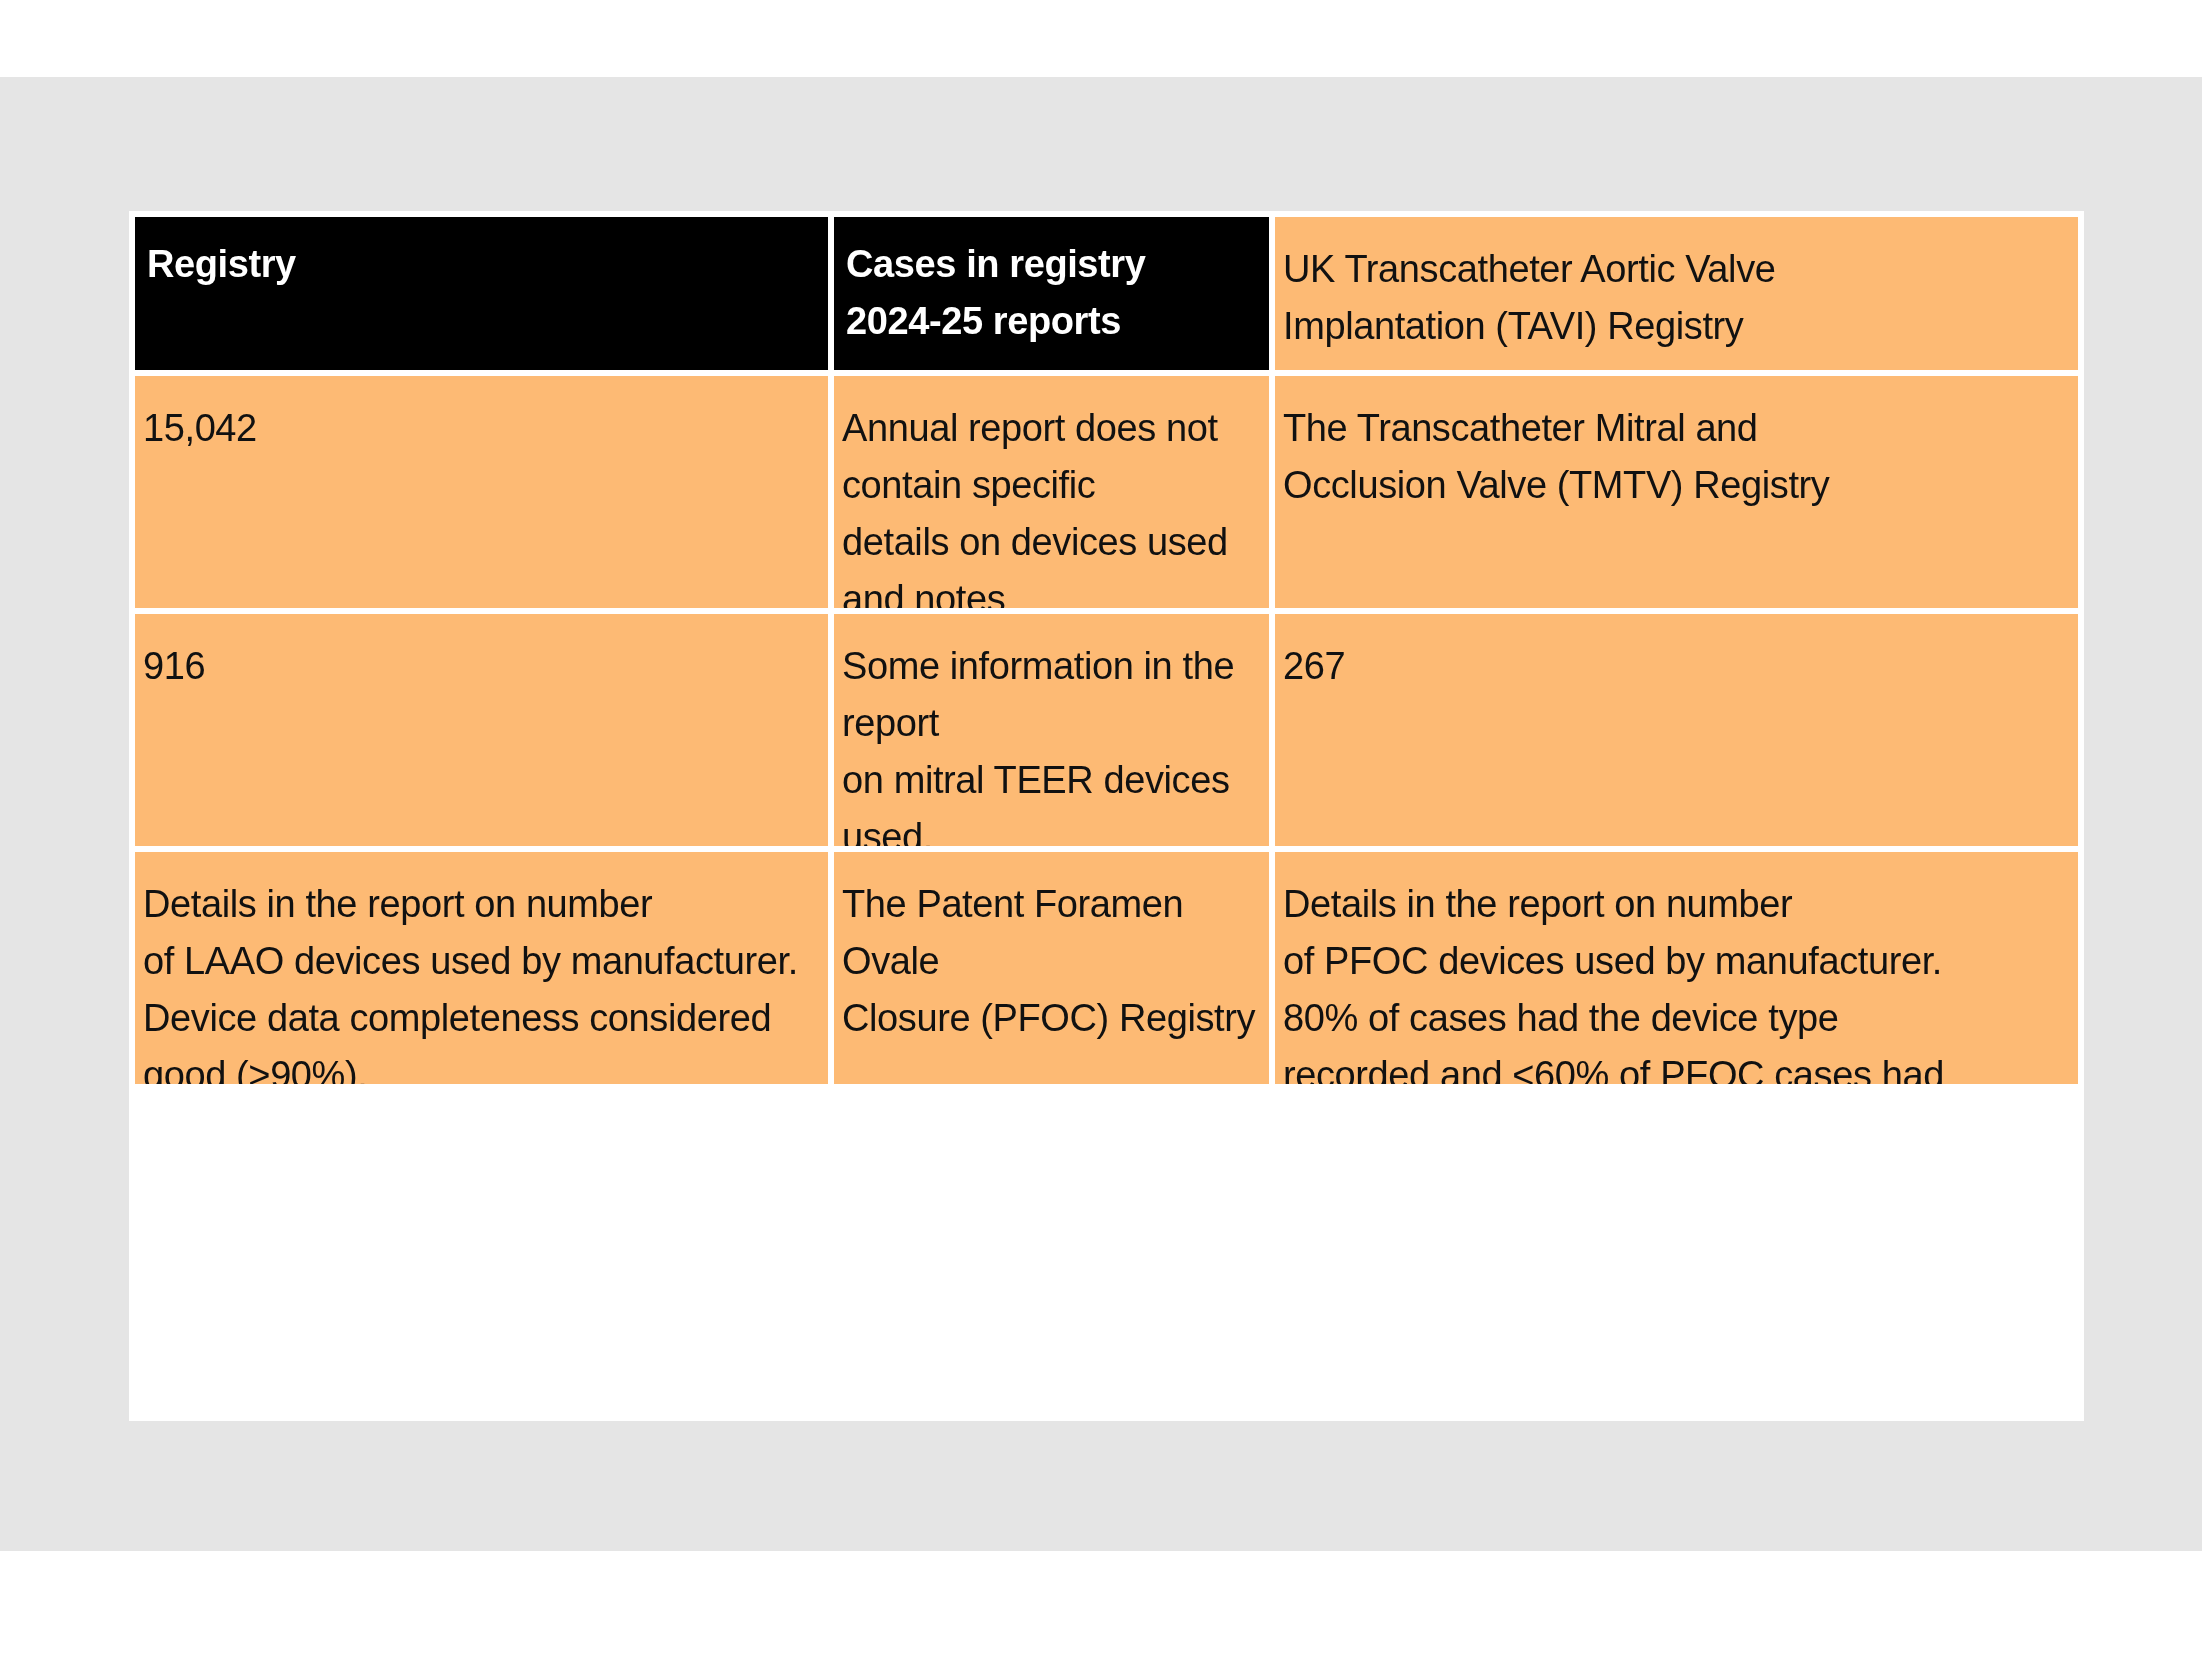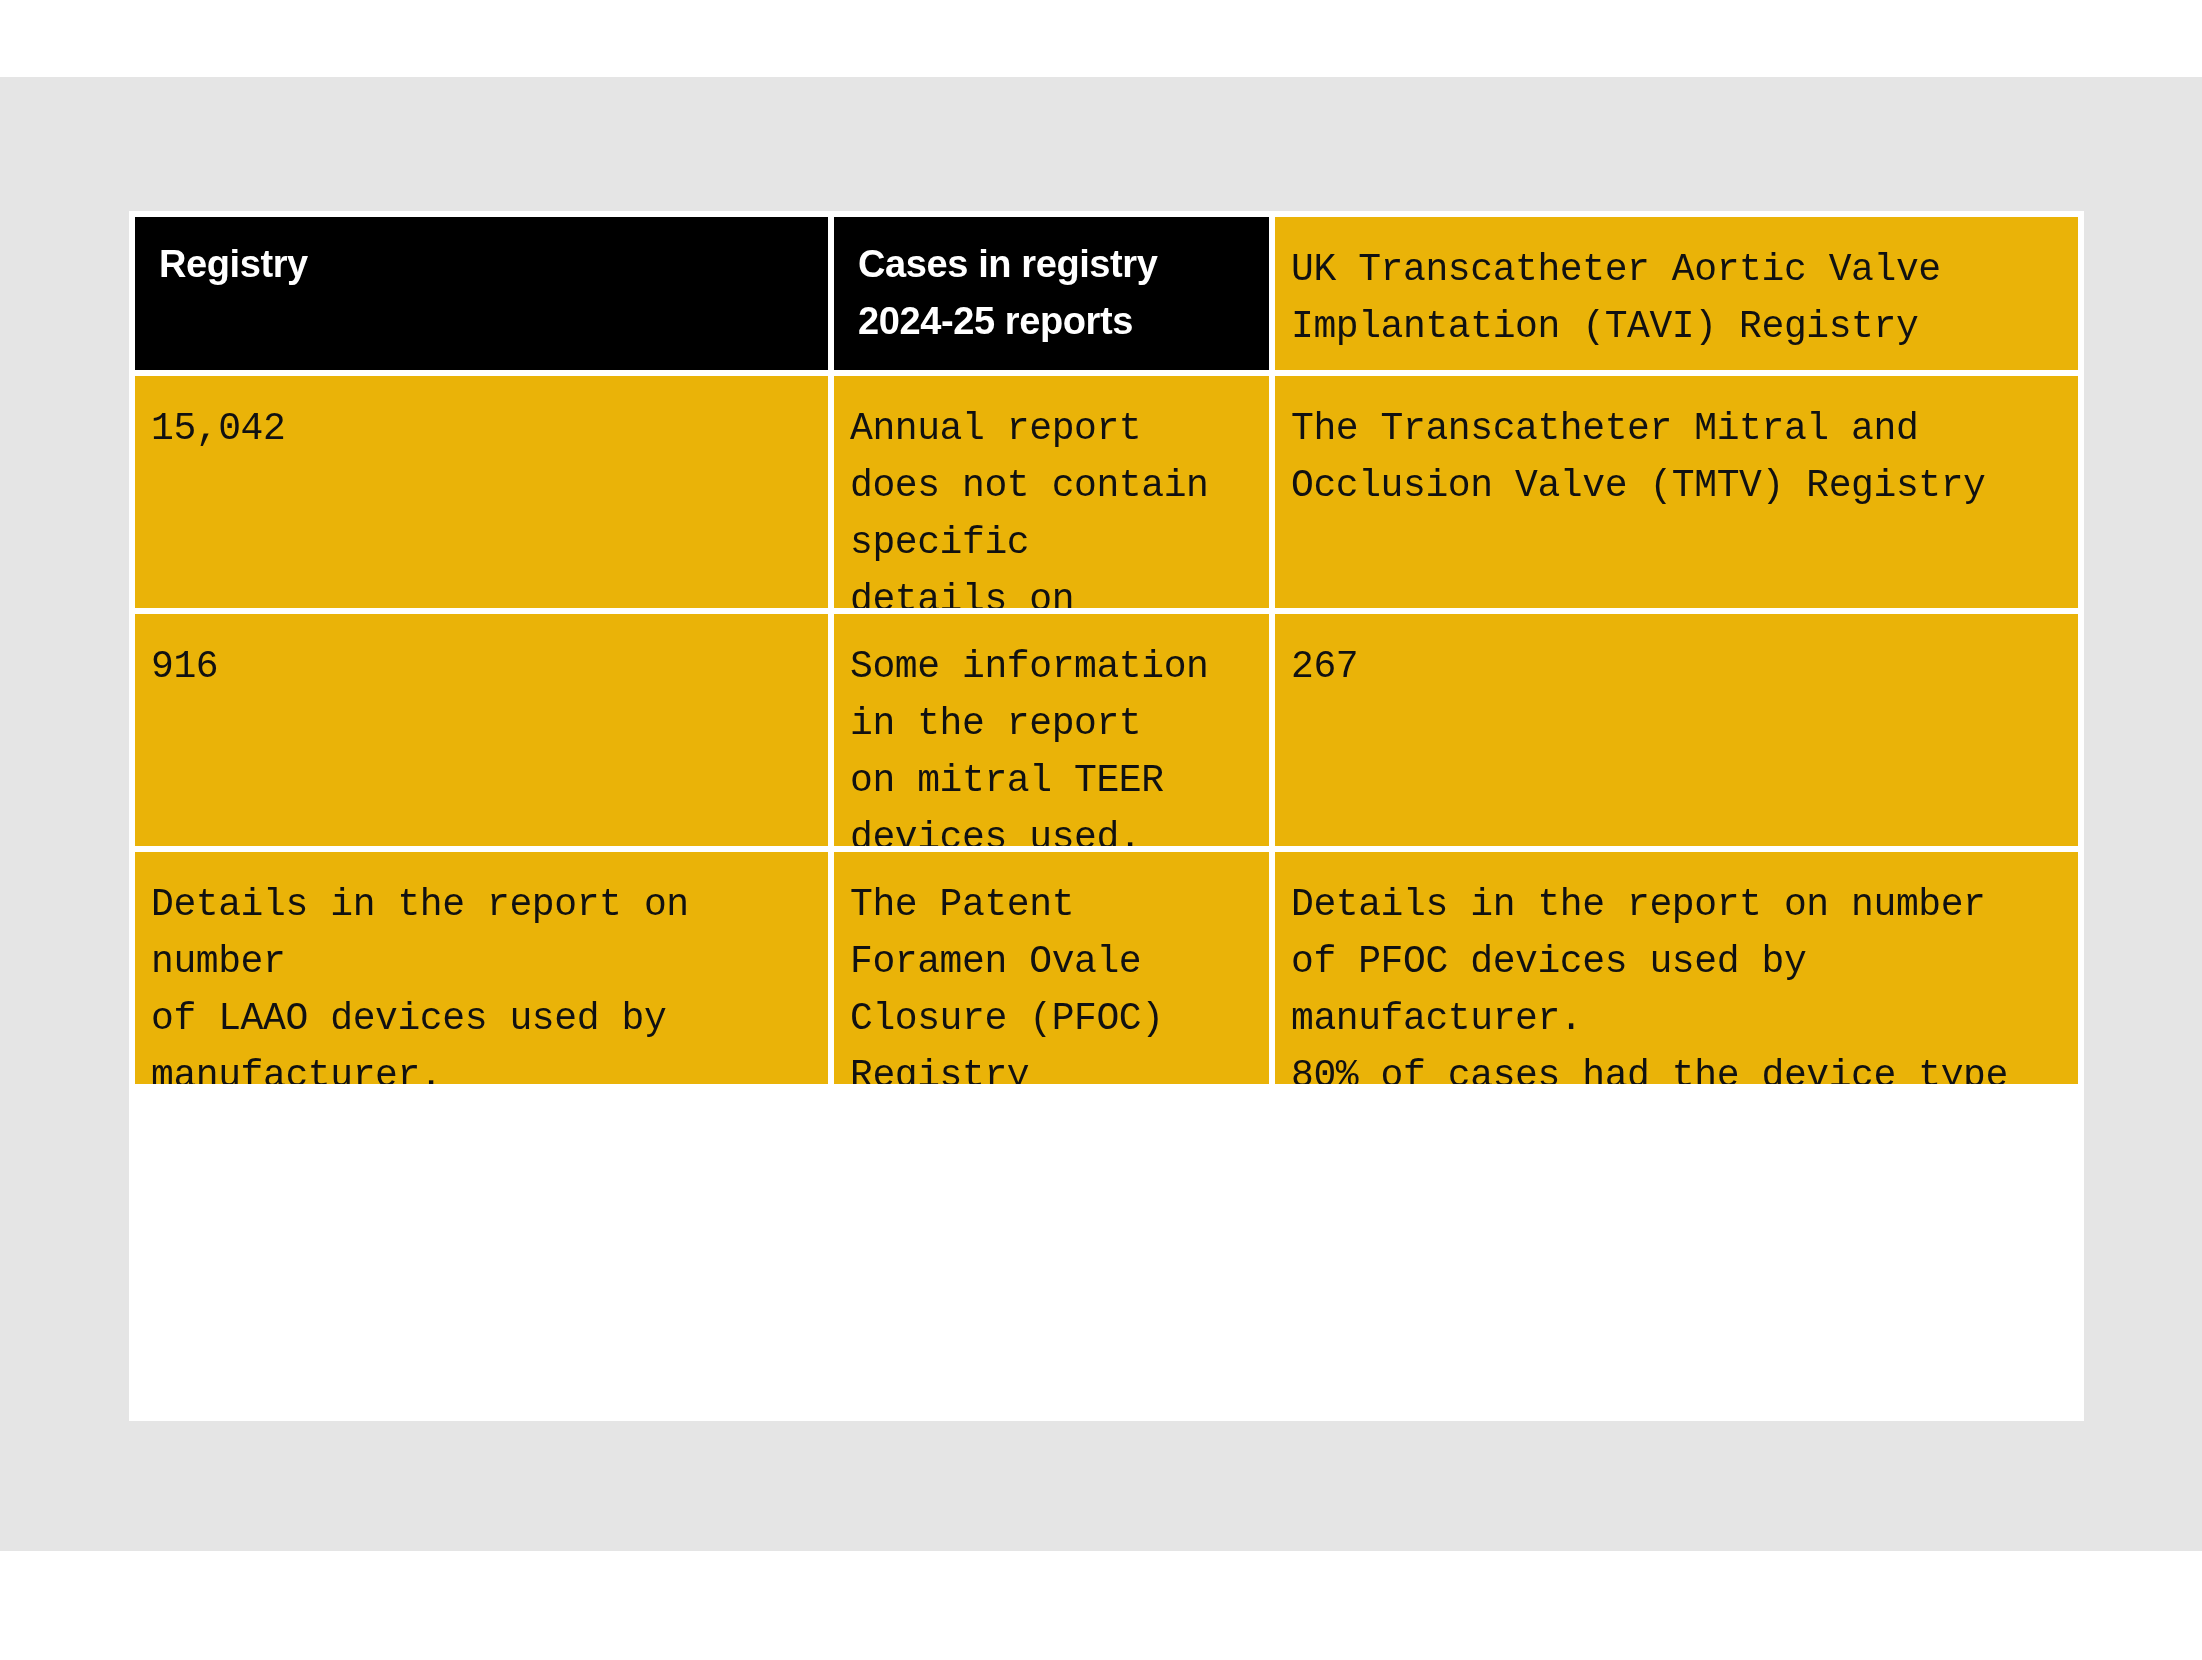--- a/index.html
+++ b/index.html
@@ -38,27 +38,26 @@
     box-sizing: border-box;
     white-space: pre-line;
     font-size: 38px;
     line-height: 57px;
     letter-spacing: -0.4px;
   }
   .th {
     background: #000000;
     color: #ffffff;
     font-weight: bold;
-    padding: 19px 24px;
+    padding: 19px 12px;
   }
   .td {
-    background: #eab308;
+    background: #fdba74;
     color: #111111;
-    padding: 24px 16px;
-    font-family: Liberation Mono, monospace;
+    padding: 24px 8px;
   }
 </style>
 </head>
 <body>
 
 <div class="gray-band"></div>
 
 <div class="tbl">
 
   <div class="cell th">Registry</div>

